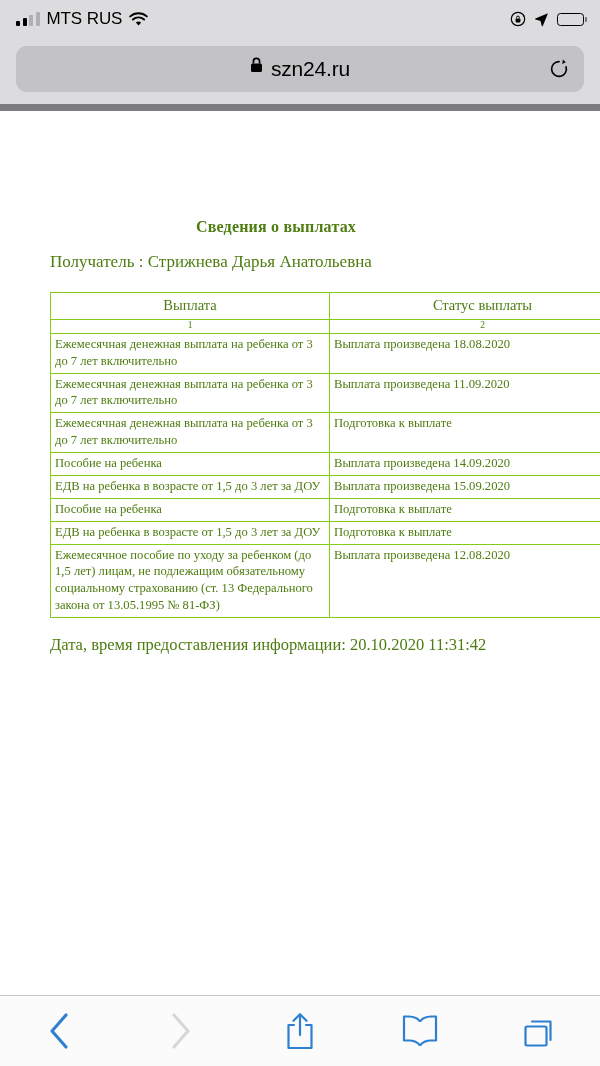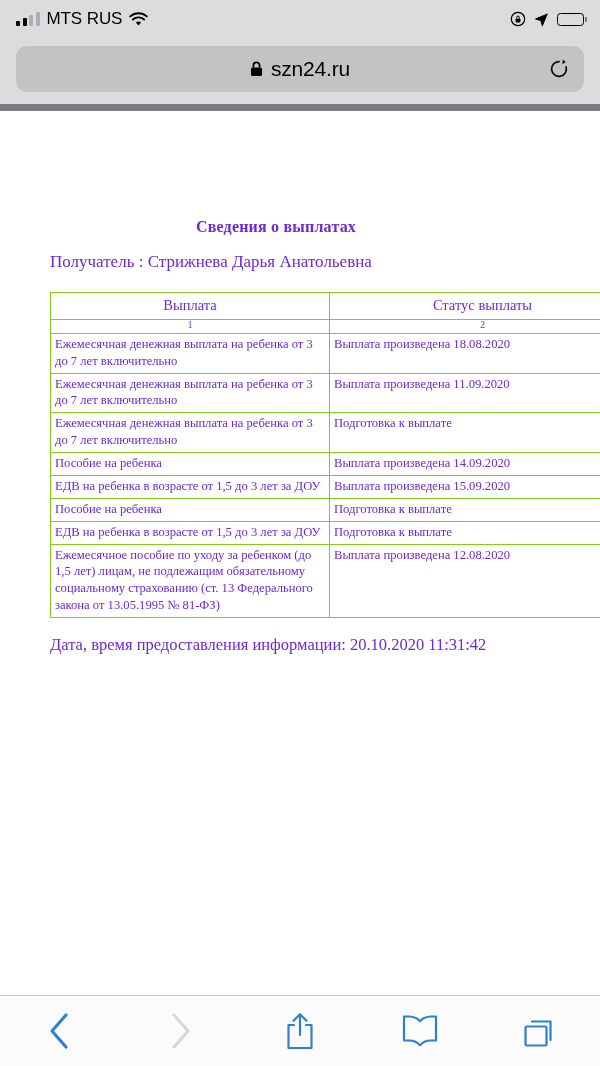--- a/index.html
+++ b/index.html
@@ -123,21 +123,21 @@
     height: 46px;
     background: #c3c3c6;
     border-radius: 11px;
     display: flex;
     align-items: center;
     justify-content: center;
     position: relative;
   }
   .url-inner {
     display: flex;
-    align-items: center;
+    align-items: flex-start;
     gap: 8px;
   }
   .lock-icon { width: 13px; height: 16px; display: block; }
   .url-text {
     font-size: 21px;
     color: #000;
     letter-spacing: -0.2px;
   }
   .reload-btn {
     position: absolute;
@@ -161,21 +161,21 @@
     position: absolute;
     top: 111px; left: 0;
     width: 600px;
     height: 884px;
     background: #ffffff;
     overflow: hidden;
   }
 
   .doc {
     font-family: "Liberation Serif", "DejaVu Serif", serif;
-    color: #6d28d9;
+    color: #4d7c0f;
     padding: 0 0 0 0;
   }
 
   .doc-title {
     text-align: center;
     font-size: 16px;
     font-weight: bold;
     margin-top: 107px;
     padding-right: 48px;
     letter-spacing: 0.2px;

